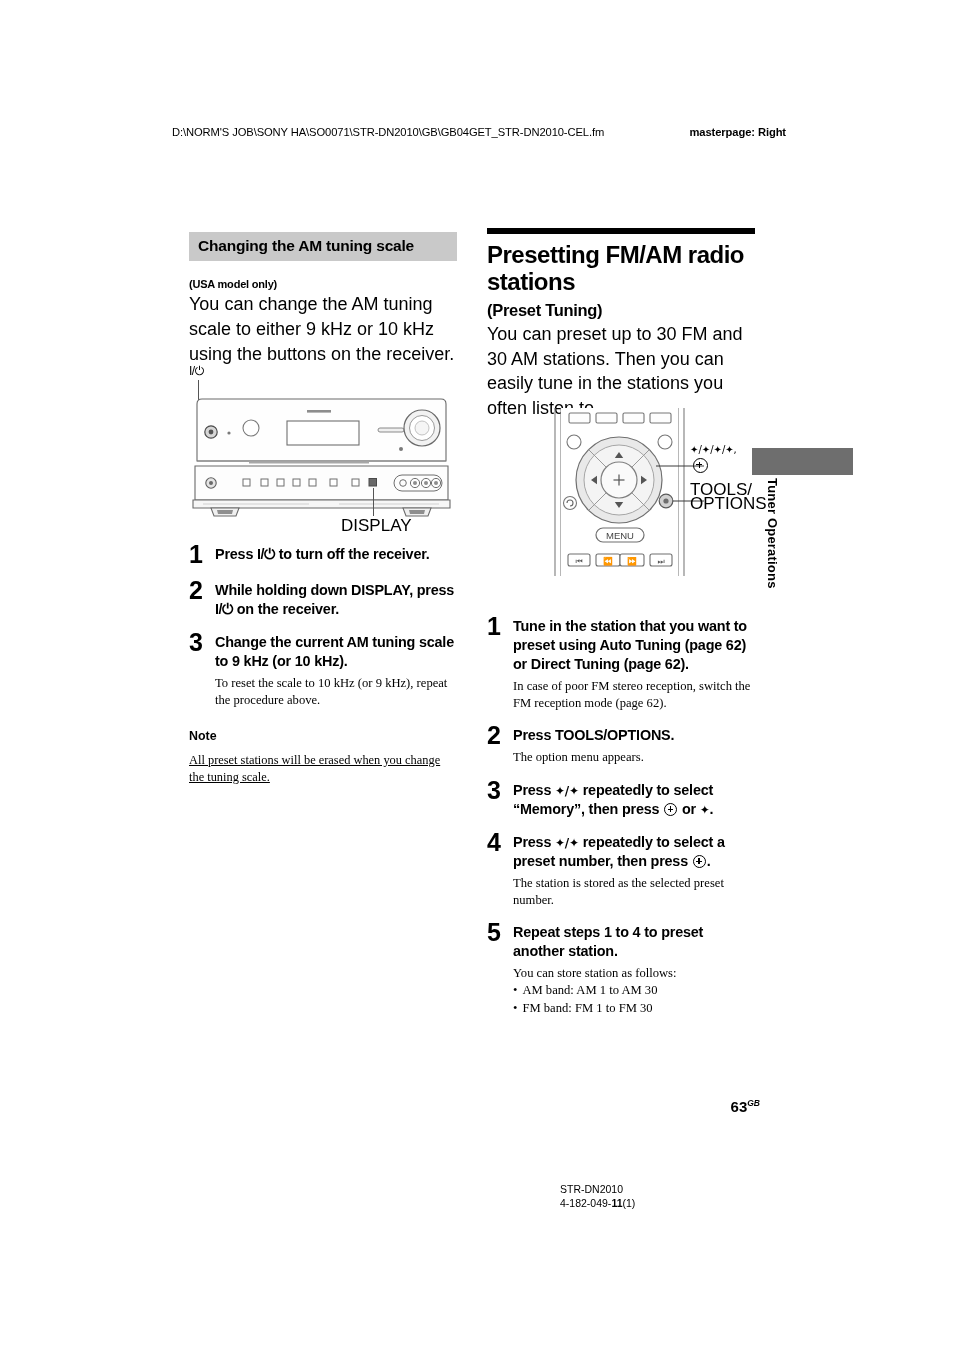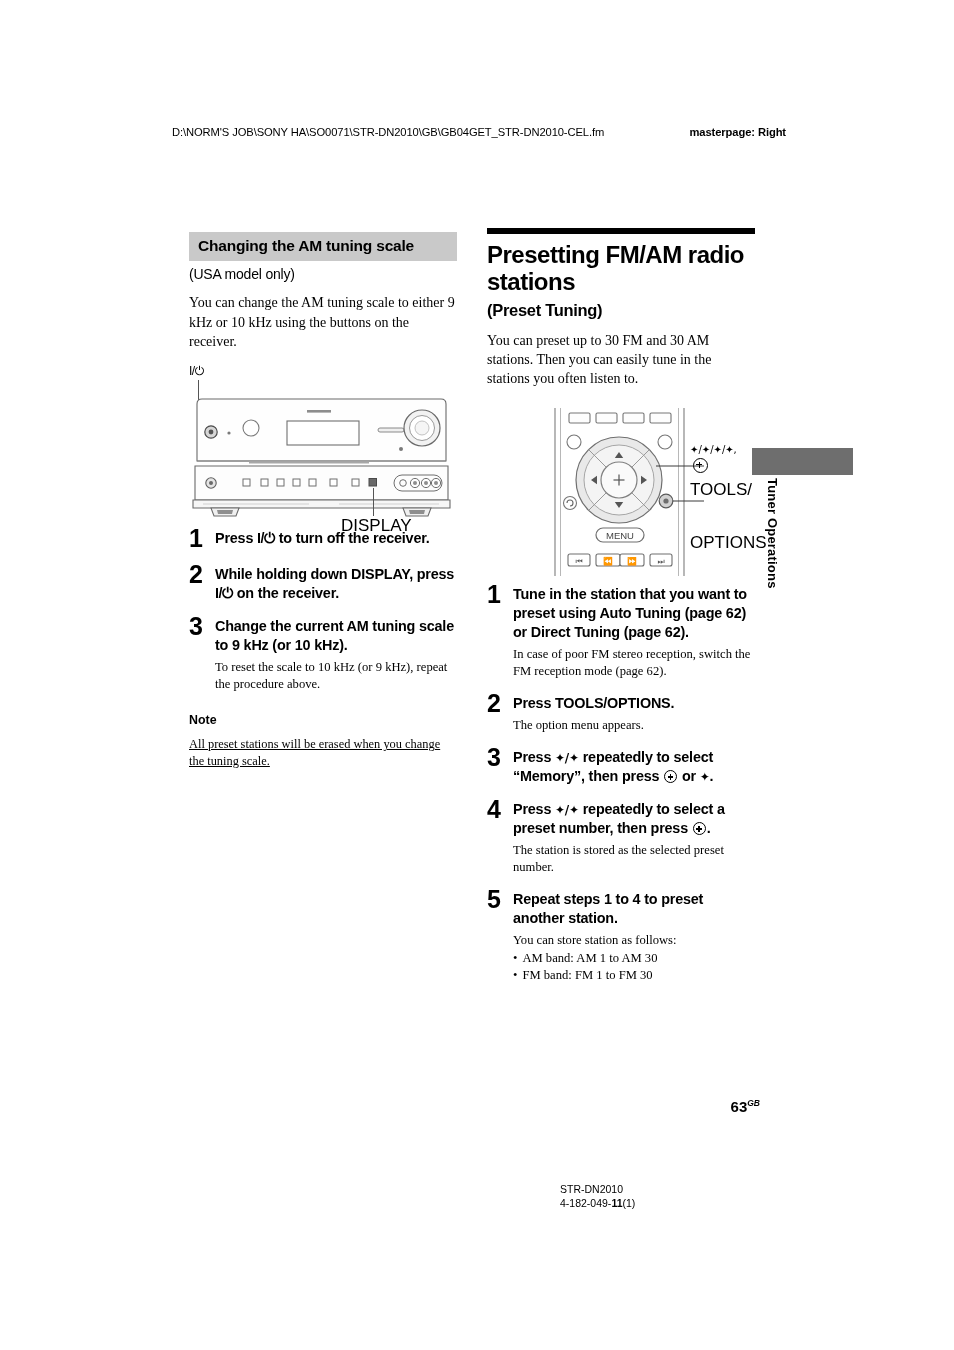--- a/index.html
+++ b/index.html
@@ -33,40 +33,40 @@
   .gray-head {
     background:#c9c9c9;
     font-family:"Liberation Sans", sans-serif;
     font-weight:bold; font-size:15.5px;
     padding:6px 9px 7px 9px;
     line-height:1.05;
     letter-spacing:-0.2px;
   }
   .sub-head {
     font-family:"Liberation Sans", sans-serif;
-    font-weight:normal; font-size:14px;
-    margin-top:5px; letter-spacing:-0.2px;
+    font-weight:bold; font-size:11px;
+    margin-top:17px; letter-spacing:-0.2px;
   }
   .rule-bar { height:6px; background:#000; width:100%; }
   .big-head {
     font-family:"Liberation Sans", sans-serif;
     font-weight:bold; font-size:24px; line-height:1.12;
     margin-top:8px; letter-spacing:-0.5px;
   }
   .big-sub {
     font-family:"Liberation Sans", sans-serif;
     font-weight:bold; font-size:16.5px;
     margin-top:5px; letter-spacing:-0.3px;
   }
 
   
   .body-text {
-    font-family:Liberation Serif, serif;
-    font-size:14px; line-height:1.38;
-    margin-top:11px;
+    font-family:Liberation Sans, sans-serif;
+    font-size:18px; line-height:1.38;
+    margin-top:2px;
   }
   .note-head {
     font-family:"Liberation Sans", sans-serif;
     font-weight:bold; font-size:12.4px;
     margin-top:20px;
   }
   .note-body {
     font-family:"Liberation Serif", serif;
     font-size:12.4px; line-height:1.35; margin-top:9px;text-decoration:underline;
   }
@@ -399,21 +399,21 @@
 
       <g stroke="#3a3a3a" stroke-width="1" fill="none">
         <path d="M104 58 L152 58"></path>
         <path d="M121 93 L152 93"></path>
       </g>
     </svg>
 
     <div class="cal-label" style="left:138px; top:36px; font-family:'DejaVu Sans', sans-serif; font-size:10px;">✦/✦/✦/✦,</div>
     <span class="enter-g" style="position:absolute; left:140px; top:50px; width:15px; height:15px;"></span>
     <div class="cal-label" style="left:138px; top:72px;">TOOLS/</div>
-    <div class="cal-label" style="left:138px; top:86px;margin-top:39px;">OPTIONS</div>
+    <div class="cal-label" style="left:138px; top:86px;">OPTIONS</div>
   </div>
 
   <div class="tab-bar"></div>
   <div class="tab-text">Tuner Operations</div>
 
   <div class="pageno"><span>63</span><sup>GB</sup></div>
 
   <div class="footer">
     <div>STR-DN2010</div>
     <div><span>4-182-049-</span><b>11</b><span>(1)</span></div>

